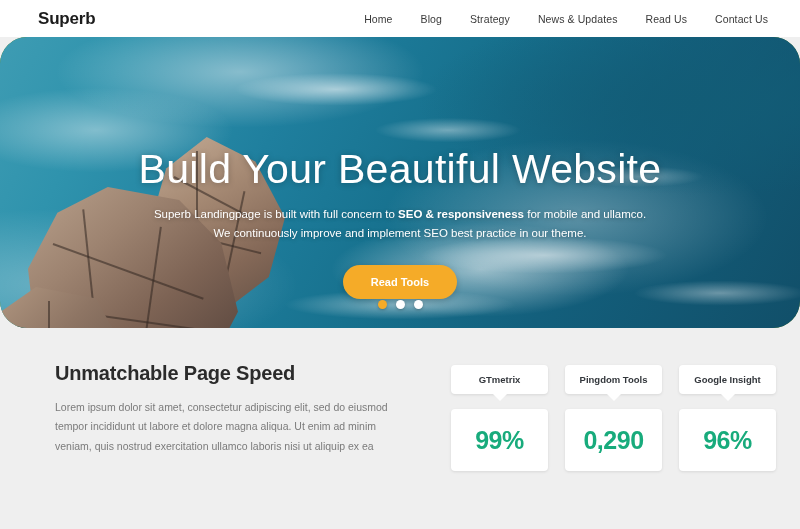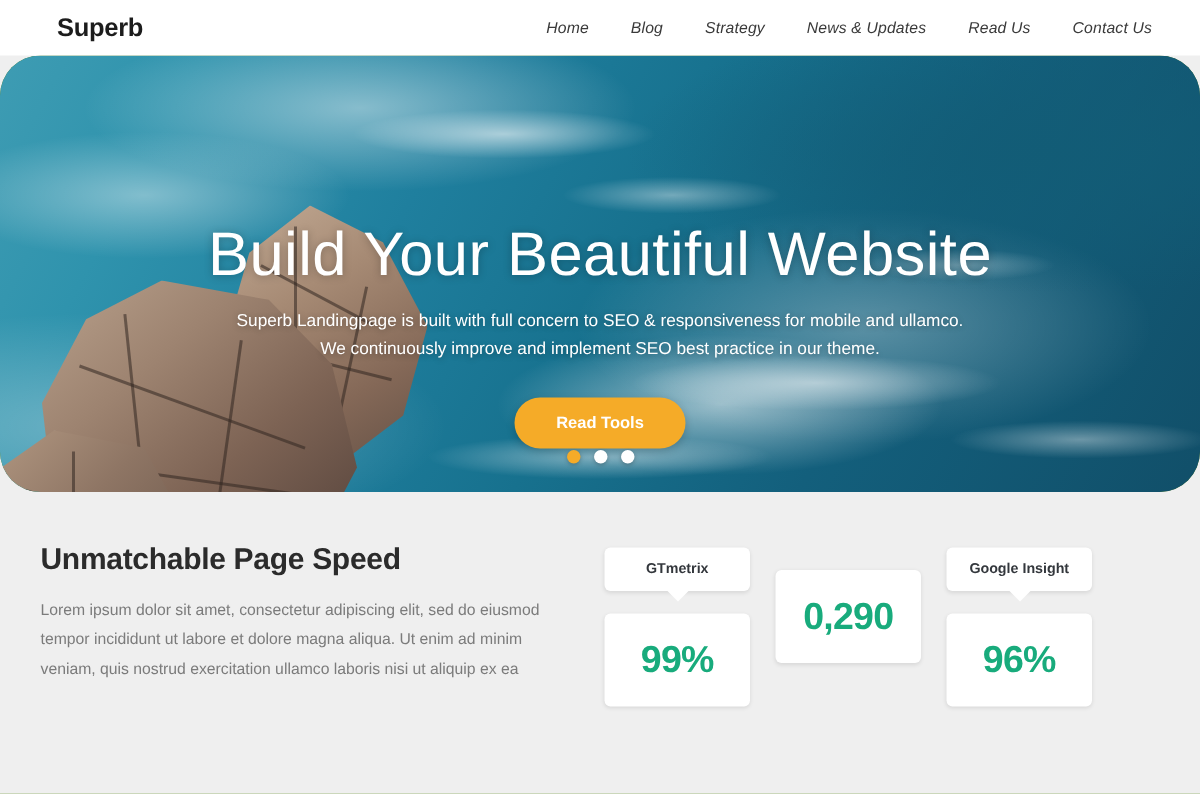--- a/index.html
+++ b/index.html
@@ -27,21 +27,20 @@
     color:#1c1c1c;
     letter-spacing:-0.2px;
   }
   .nav { display:flex; align-items:center; gap:28px; }
   .nav-item {
     font-size:10.5px;
     color:#3a3a3a;
     letter-spacing:0.1px;
     white-space:nowrap;
     cursor:pointer;
-    font-style:italic;
   }
 
   
   .hero {
     position:relative;
     height:291px;
     overflow:hidden;
     background:#4d7c0f;
     border-radius:27px;
   }
@@ -111,21 +110,21 @@
     line-height:1.18;
     text-shadow:0 1px 6px rgba(0,0,0,.25);
   }
   .hero-sub {
     margin-top:12px;
     font-size:11.5px;
     color:#ffffff;
     line-height:1.65;
     text-shadow:0 1px 4px rgba(0,0,0,.30);
   }
-  .hero-sub b { font-weight:normal; }
+  .hero-sub b { font-weight:bold; }
   .cta {
     display:inline-block;
     margin-top:22px;
     background:#f5ab28;
     color:#ffffff;
     font-size:11px;
     font-weight:bold;
     padding:11px 28px;
     border-radius:20px;
     border:none;
@@ -148,23 +147,23 @@
     background:#ffffff;
     cursor:pointer;
     box-shadow:0 1px 3px rgba(0,0,0,.25);
   }
   .dot.active { background:#f5ab28; }
 
   
   .features {
     background:#efefef;
     height:99px;
-    padding:34px 38px 0 27px;
-    display:flex;
-    gap:36px;
+    padding:34px 38px 0 55px;
+    display:flex;
+    gap:56px;
   }
   .feat-left { width:340px; flex:none; }
   .feat-title {
     font-size:20px;
     font-weight:bold;
     color:#2b2b2b;
     letter-spacing:-0.2px;
   }
   .feat-text {
     margin-top:13px;
@@ -278,20 +277,21 @@
     <div class="feat-title">Unmatchable Page Speed</div>
     <div class="feat-text">Lorem ipsum dolor sit amet, consectetur adipiscing elit, sed do eiusmod tempor incididunt ut labore et dolore magna aliqua. Ut enim ad minim veniam, quis nostrud exercitation ullamco laboris nisi ut aliquip ex ea</div>
   </div>
 
   <div class="cards">
     <div class="card-col">
       <div class="card-label">GTmetrix</div>
       <div class="card-value">99%</div>
     </div>
     <div class="card-col">
+      <div class="card-label">Pingdom Tools</div>
       <div class="card-value">0,290</div>
     </div>
     <div class="card-col">
       <div class="card-label">Google Insight</div>
       <div class="card-value">96%</div>
     </div>
   </div>
 </div>
 
 </body></html>

